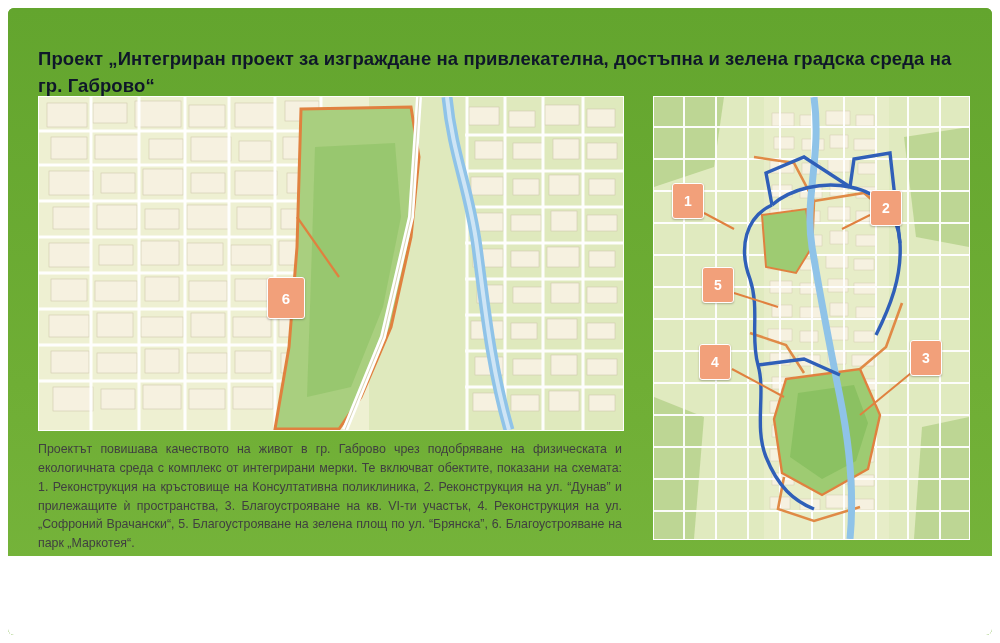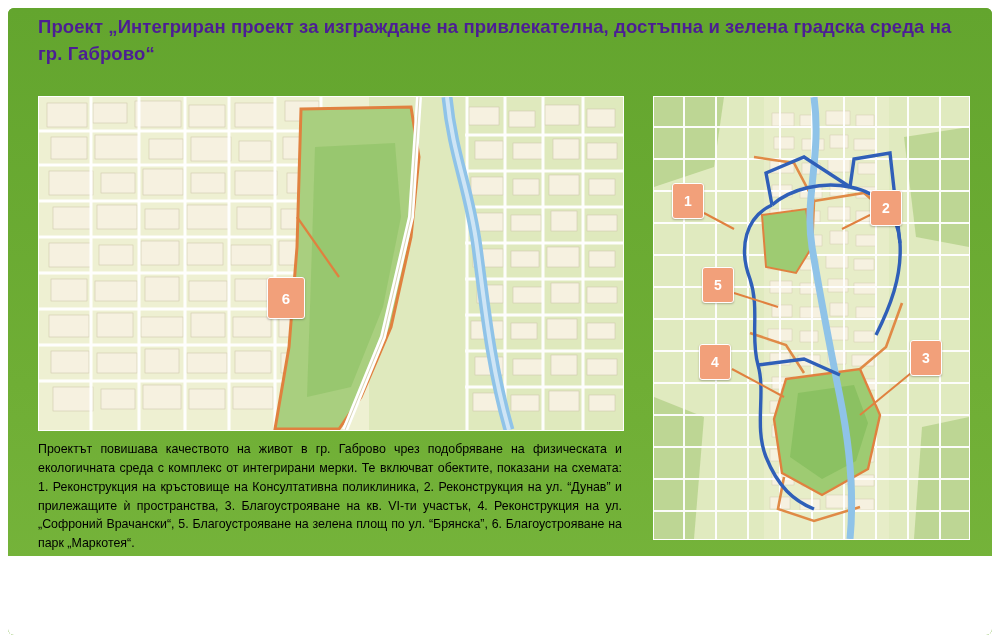--- a/index.html
+++ b/index.html
@@ -14,36 +14,36 @@
     background:#6aa832;
     border-radius:6px;
     overflow:hidden;
   }
   .poster-inner{
     position:absolute;inset:0;
     background:linear-gradient(180deg,#63a52e 0%,#6fae35 60%,#77b53c 100%);
   }
   
   .title{
-    position:absolute;left:30px;top:6px;width:930px;
-    color:#4c1d95;font-weight:bold;font-size:18.5px;line-height:1.45;
+    position:absolute;left:30px;top:38px;width:930px;
+    color:#0f172a;font-weight:bold;font-size:18.5px;line-height:1.45;
     letter-spacing:.1px;
   }
   
   .panel{
     position:absolute;background:#f2f3d8;border:1px solid #ffffff;
     overflow:hidden;
   }
   #panel-left{left:30px;top:88px;width:584px;height:333px;}
   #panel-right{left:645px;top:88px;width:315px;height:442px;}
 
   
   .desc{
     position:absolute;left:30px;top:432px;width:584px;
-    color:#000000;font-size:12.4px;line-height:1.52;
+    color:#404040;font-size:12.4px;line-height:1.52;
     text-align:justify;
   }
 
   
   .footer{
     position:absolute;left:0;top:548px;width:984px;height:79px;
     background:#ffffff;
   }
 
   

